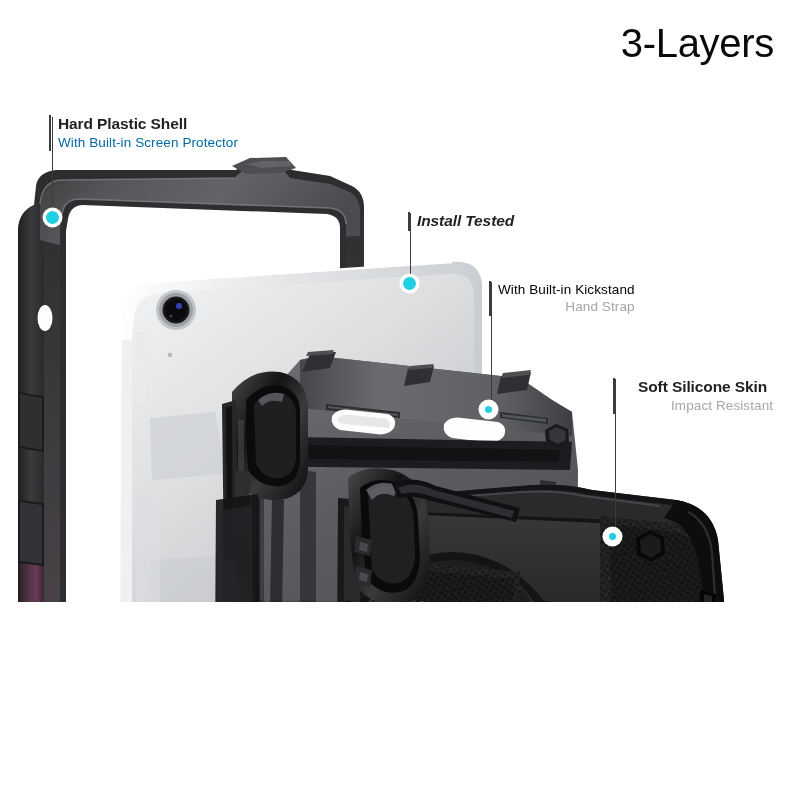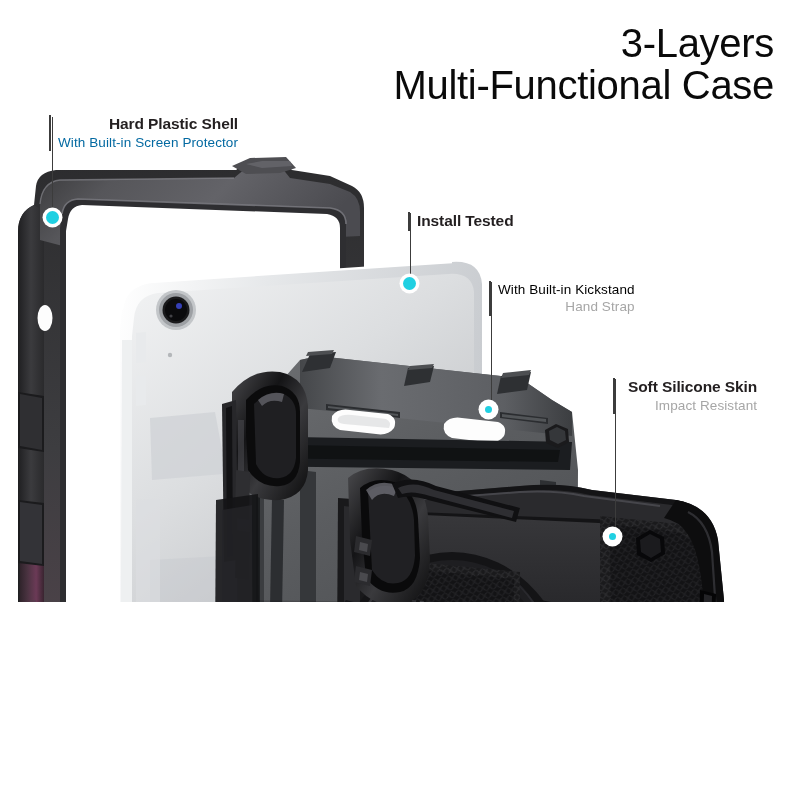--- a/index.html
+++ b/index.html
@@ -28,21 +28,21 @@
 
   
   .callout{position:absolute;}
   .callout .bar{
     position:absolute;left:0;top:0;width:2px;height:100%;
     background:#3c3c3c;
   }
   .callout .txt{margin-left:9px;}
   .callout .ttl{
     font-size:15.5px;font-weight:bold;color:#231f20;
-    line-height:1.22;white-space:nowrap;letter-spacing:-0.1px;text-align:right;
+    line-height:1.22;white-space:nowrap;letter-spacing:-0.1px;
   }
   .callout .sub{
     font-size:13.5px;font-weight:400;color:#a6a6a6;
     line-height:1.28;white-space:nowrap;letter-spacing:0.1px;
   }
 
   
   .leader{position:absolute;width:1.4px;background:#3f3f3f;}
   .dot{
     position:absolute;width:13px;height:13px;border-radius:50%;
@@ -359,57 +359,56 @@
         <path d="M546 608 L556 610 L554 684 L544 682 Z" fill="#2a2a2e"></path>
         <path d="M540 720 L562 724 L560 800 L538 800 Z" fill="#111113"></path>
       </g>
 
       </g>
     </svg>
   </div>
 
   <div class="title-block">
     <span class="title-l1">3-Layers</span>
-    <span class="title-l2">Multi-Functional Case</span>
   </div>
 
   <div id="annotations">
       <div class="leader" style="left: 52px; top: 117px; height: 99px; background: rgb(60, 60, 60);"></div>
       <div class="dot" style="left: 46px; top: 211px; background: rgb(32, 208, 226);"></div>
       <div class="callout" style="left: 49px; top: 115px;">
         <div class="bar" style="background: rgb(60, 60, 60);"></div>
         <div class="txt">
           <div class="ttl" style="color: rgb(35, 31, 32);">Hard Plastic Shell</div>
           <div class="sub" style="color: #0369a1;">With Built-in Screen Protector</div>
         </div>
       </div>
       <div class="leader" style="left: 410px; top: 213px; height: 68px; background: rgb(60, 60, 60);"></div>
       <div class="dot" style="left: 403px; top: 277px; background: rgb(32, 208, 226);"></div>
-      <div class="callout" style="left: 408px; top: 212px;">
+      <div class="callout" style="left: 408px; top: 212px; font-style: italic;">
         <div class="bar" style="background: rgb(60, 60, 60);"></div>
         <div class="txt">
           <div class="ttl" style="color: rgb(35, 31, 32);">Install Tested</div>
         </div>
       </div>
       <div class="leader" style="left: 491px; top: 282px; height: 125px; background: rgb(60, 60, 60);"></div>
       <div class="dot ring" style="left: 482px; top: 403px;">
         <i style="background: rgb(32, 208, 226);"></i>
       </div>
       <div class="callout" style="left: 489px; top: 281px;">
         <div class="bar" style="background: rgb(60, 60, 60);"></div>
         <div class="txt">
           <div class="sub" style="color: #000000;">With Built-in Kickstand</div>
           <div class="sub" style="color: rgb(166, 166, 166); text-align: right;">Hand Strap</div>
         </div>
       </div>
       <div class="leader" style="left: 615px; top: 379px; height: 155px; background: rgb(60, 60, 60);"></div>
       <div class="dot ring" style="left: 606px; top: 530px;">
         <i style="background: rgb(32, 208, 226);"></i>
       </div>
-      <div class="callout" style="left: 613px; top: 378px;">
+      <div class="callout" style="left: 613px; top: 378px; padding-left: 16px;">
         <div class="bar" style="background: rgb(60, 60, 60);"></div>
         <div class="txt">
           <div class="ttl" style="color: rgb(35, 31, 32);">Soft Silicone Skin</div>
           <div class="sub" style="color: rgb(166, 166, 166); margin-left: 33px;">Impact Resistant</div>
         </div>
       </div>
     </div>
 
 </div>
 

